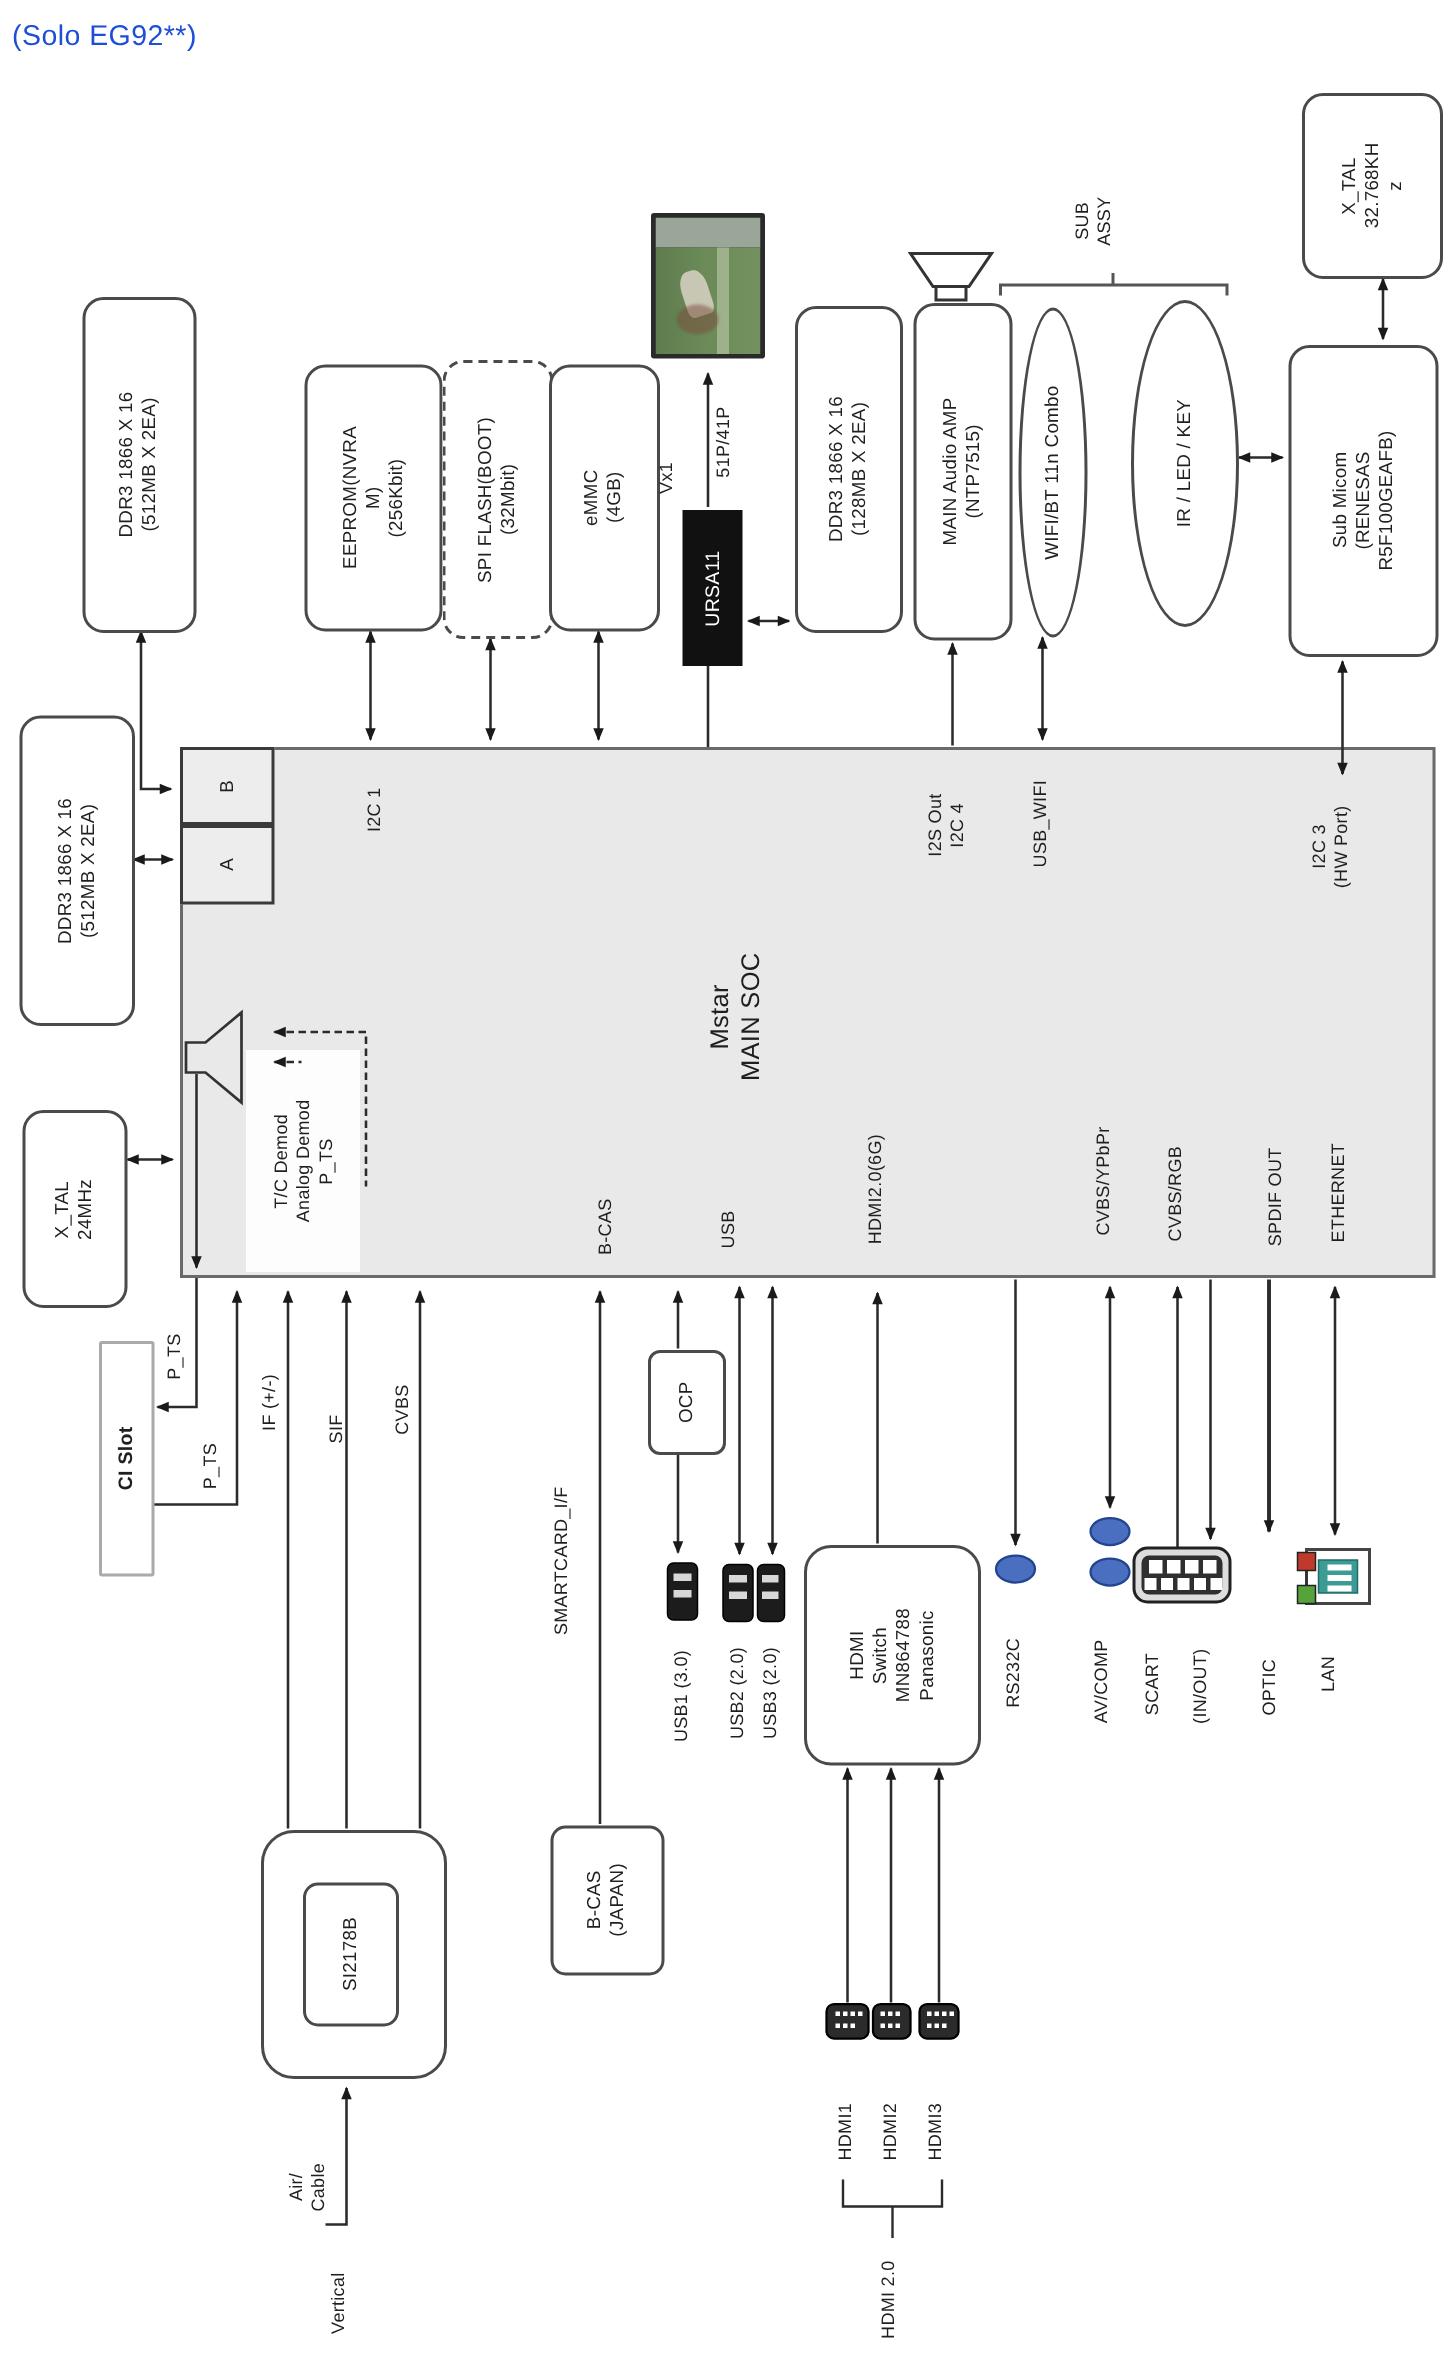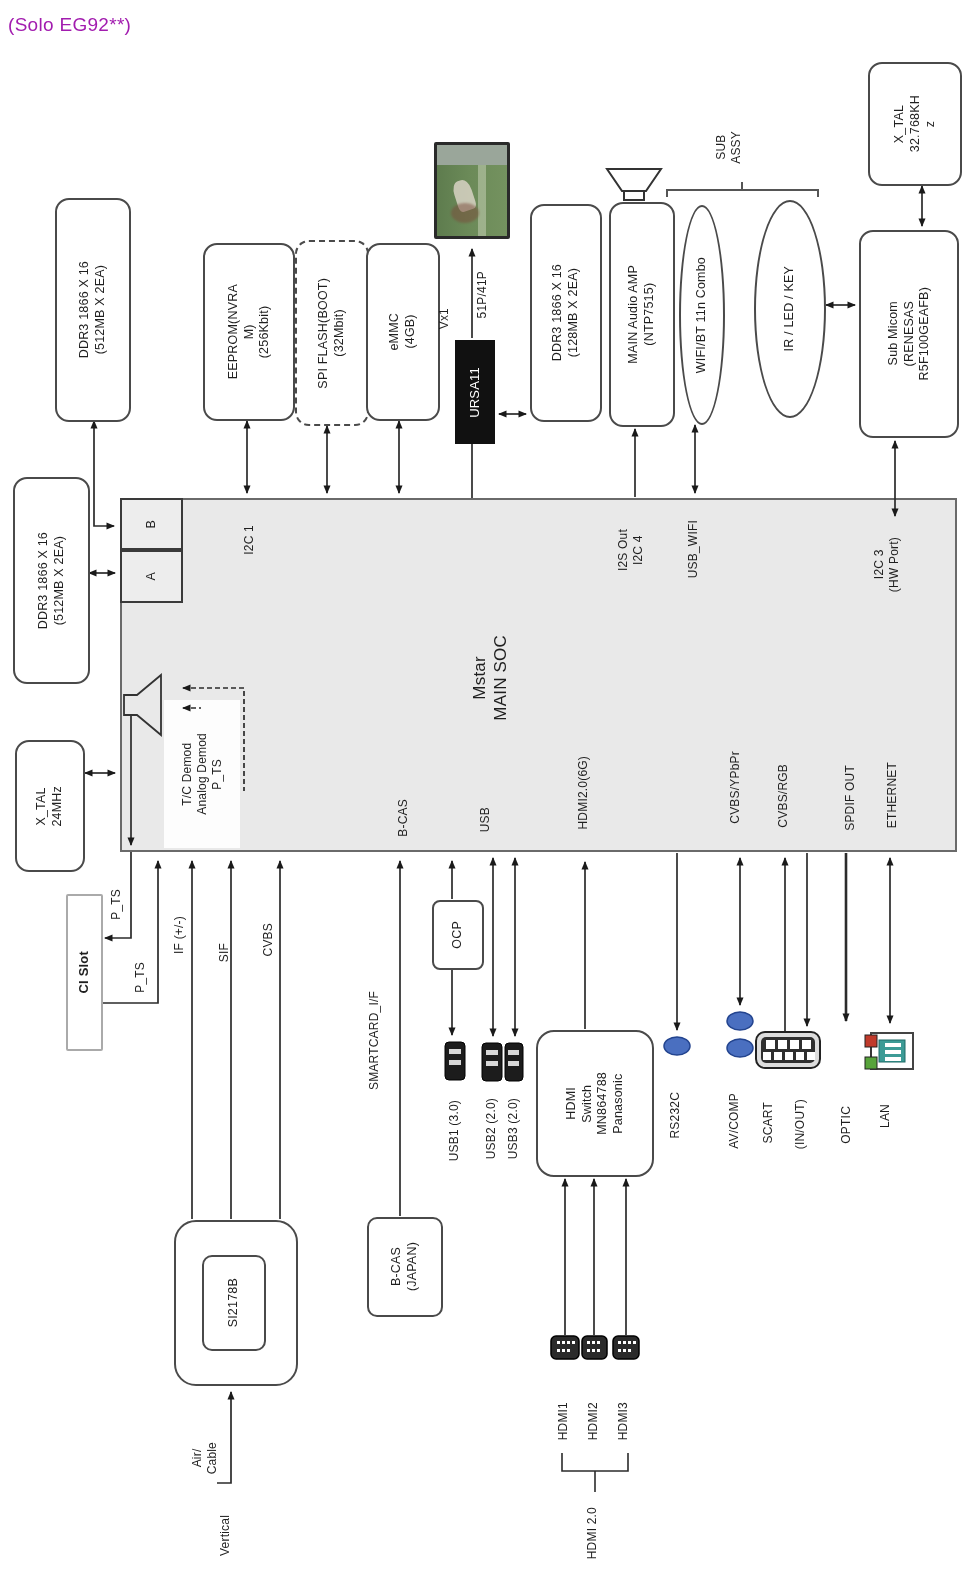--- a/index.html
+++ b/index.html
@@ -11,21 +11,21 @@
   .lbl{position:absolute;display:flex;align-items:center;justify-content:center;
        font-size:12px;z-index:10;}
   .blk{position:absolute;display:flex;align-items:center;justify-content:center;
        background:#fff;border:2px solid #4a4a4a;border-radius:14px;font-size:12.5px;z-index:10;}
   .dashed{border-style:dashed;}
   .ellipse{border-radius:50%;}
   .soc{position:absolute;left:120px;top:498px;width:837px;height:354px;
        background:#e9e9e9;border:2px solid #6a6a6a;z-index:1;box-sizing:border-box;}
   .portbox{position:absolute;display:flex;align-items:center;justify-content:center;
        background:#ededed;border:2px solid #3a3a3a;font-size:12.5px;z-index:10;box-sizing:border-box;}
-  .title{position:absolute;left:8px;top:14px;font-size:19px;color:#a21caf;letter-spacing:.3px;}
+  .title{position:absolute;left:8px;top:14px;font-size:19px;color:#1d4ed8;letter-spacing:.3px;}
   .bold{font-weight:bold;}
   .big{font-size:17px;line-height:1.4;}
   .ursa{background:#111;color:#fff;border:none;border-radius:0;font-size:13px;z-index:10;}
   .tcbox{background:#fdfdfd;z-index:4;}
   svg.wires{position:absolute;left:0;top:0;z-index:5;}
   
   .tv{position:absolute;left:434px;top:142px;width:76px;height:97px;background:#24301f;
       border:3px solid #2a2a2a;border-radius:2px;z-index:10;box-sizing:border-box;overflow:hidden;}
   .tv .band{position:absolute;left:0;top:0;width:100%;height:22%;background:#9aa69a;}
   .tv .field{position:absolute;left:0;top:22%;width:100%;height:78%;

